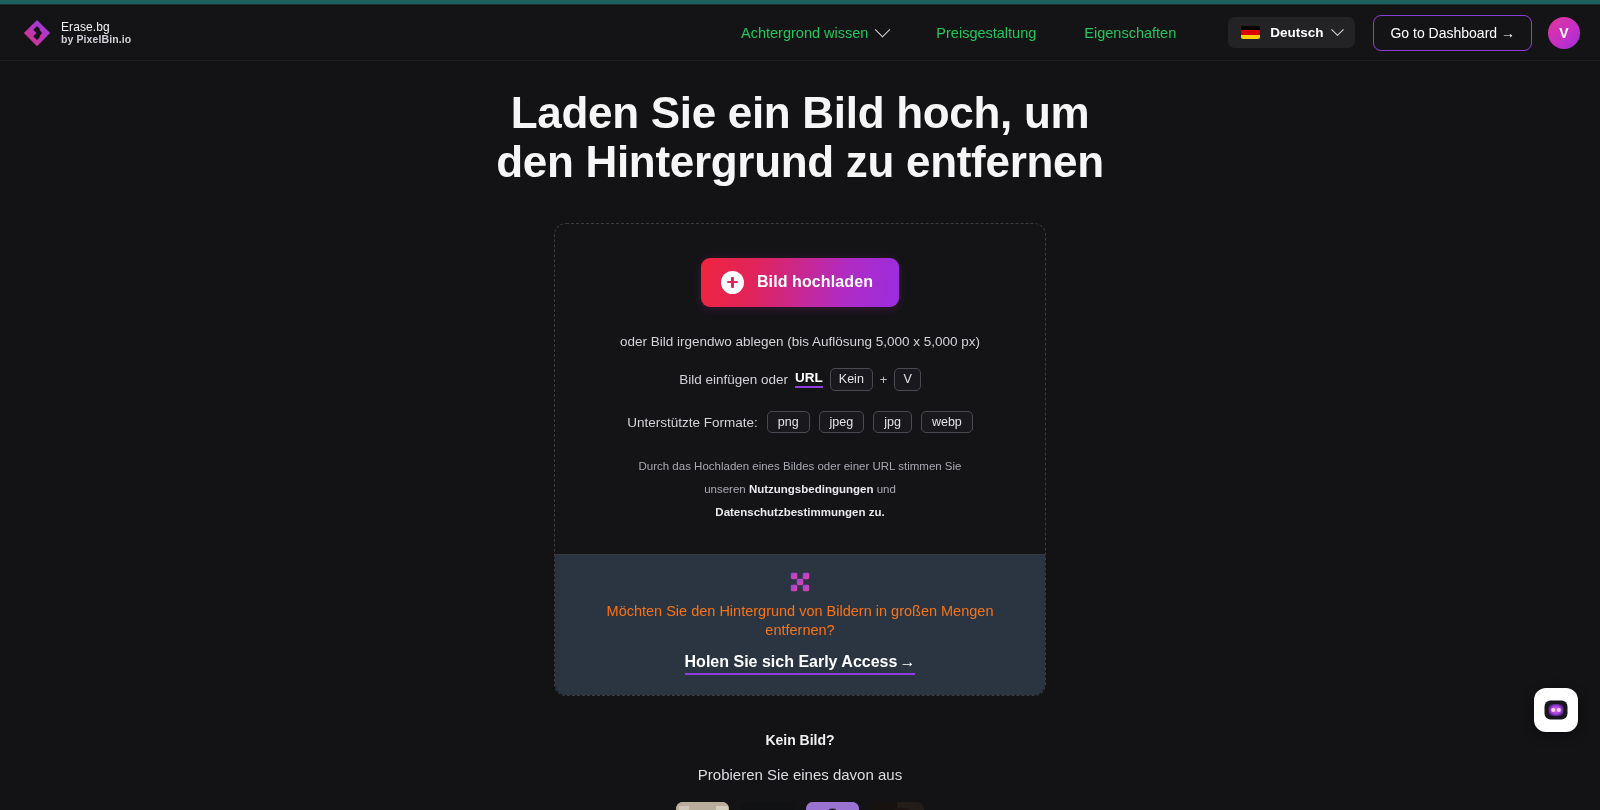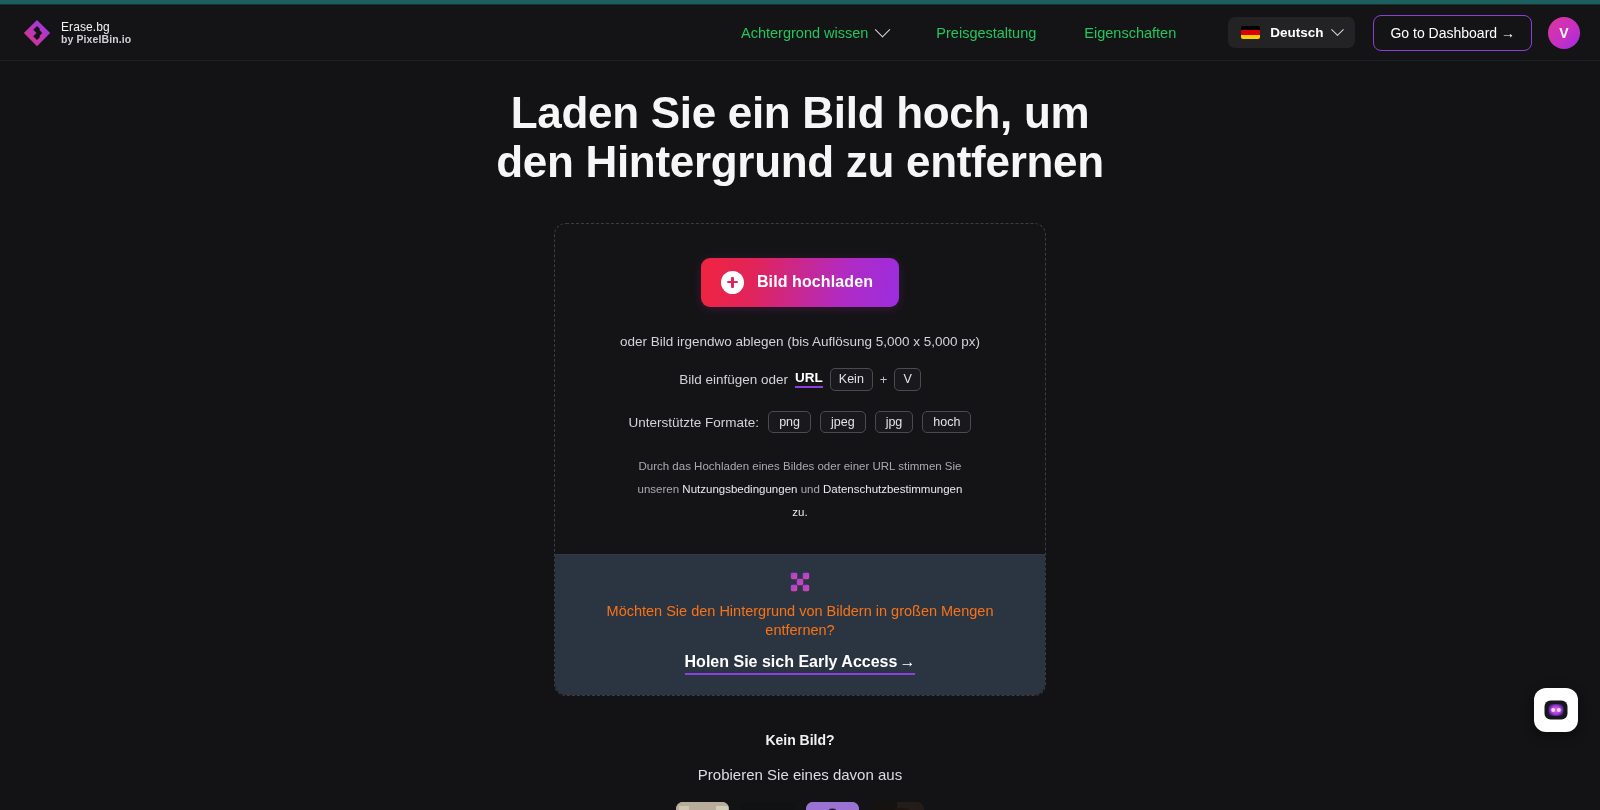--- a/index.html
+++ b/index.html
@@ -239,21 +239,21 @@
     cursor: pointer;
   }
   .dz-terms {
     margin-top: 22px;
     font-size: 11.5px;
     line-height: 2;
     color: #a9a9b2;
     text-align: center;
     max-width: 330px;
   }
-  .dz-terms b { color: #e9e9ee; font-weight: 400; cursor: pointer; }
+  .dz-terms b { color: #e9e9ee; font-weight: 700; cursor: pointer; }
 
   .bulk {
     background: #2b3542;
     padding: 16px 20px 20px;
     display: flex;
     flex-direction: column;
     align-items: center;
     border-top: 1px solid #303a47;
   }
   .bulk-icon { width: 22px; height: 22px; display: block; }
@@ -390,21 +390,21 @@
         <span class="keycap">Kein</span>
         <span class="plus-sign">+</span>
         <span class="keycap">V</span>
       </div>
 
       <div class="dz-formats">
         <span>Unterstützte Formate:</span>
         <span class="fmt">png</span>
         <span class="fmt">jpeg</span>
         <span class="fmt">jpg</span>
-        <span class="fmt">hoch</span>
+        <span class="fmt">webp</span>
       </div>
 
       <div class="dz-terms">
         <span>Durch das Hochladen eines Bildes oder einer URL stimmen Sie</span><br>
         <span>unseren</span>
         <b>Nutzungsbedingungen</b>
         <span>und</span>
         <b>Datenschutzbestimmungen zu.</b>
       </div>
     </div>

